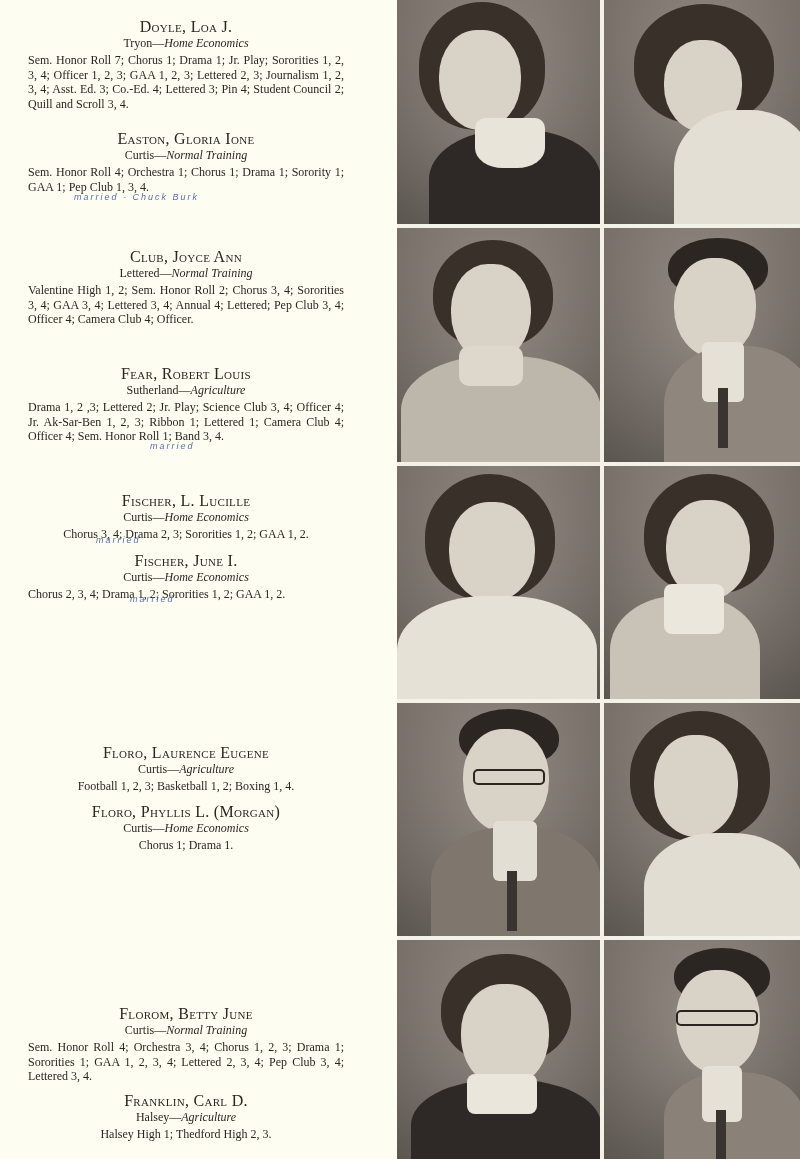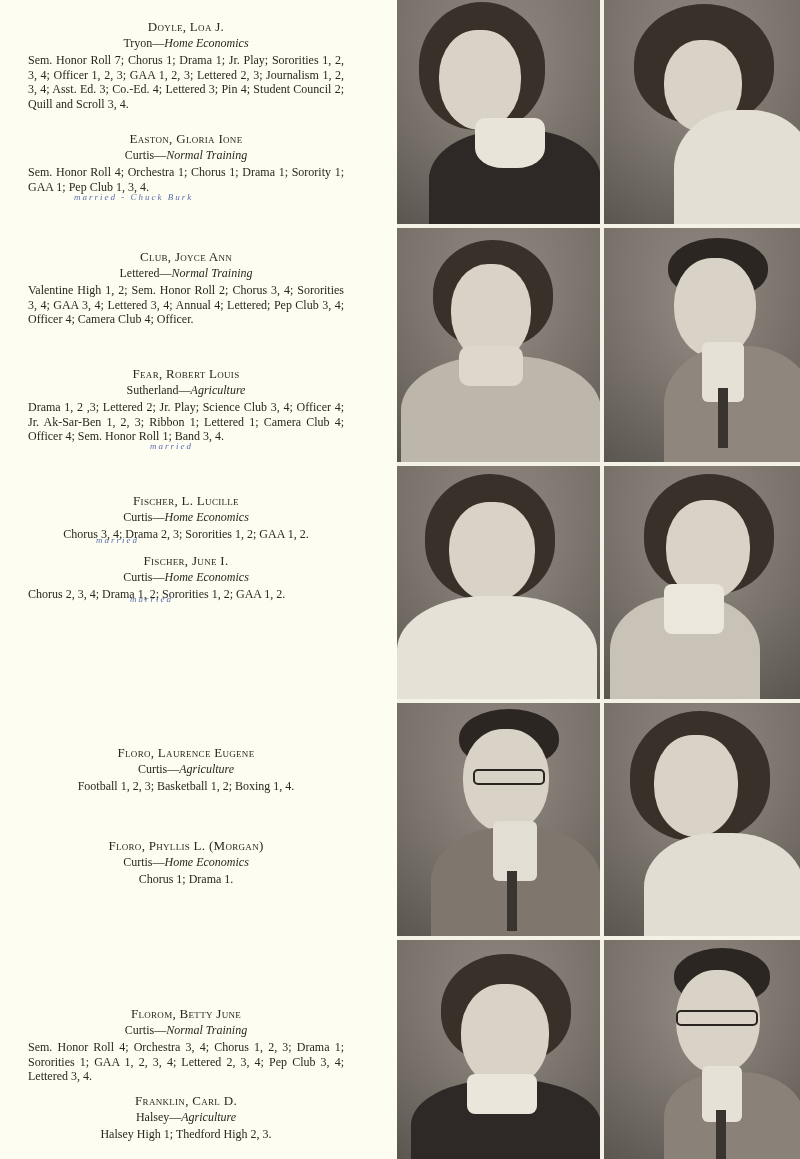--- a/index.html
+++ b/index.html
@@ -8,33 +8,33 @@
     background: #fdfdf2;
     position: relative;
     font-family: "Liberation Serif", "DejaVu Serif", serif;
     color: #2a2620;
   }
   .text-col {
     position: absolute; left: 28px; top: 0; width: 316px; height: 1159px;
   }
   .entry { position: absolute; left: 0; width: 316px; }
   .name {
-    text-align: center; font-size: 13px; font-variant: small-caps;
+    text-align: center; font-size: 16px; font-variant: small-caps;
     letter-spacing: 0.3px; line-height: 17px; margin: 0;
   }
   .hometown {
     text-align: center; font-size: 12px; line-height: 16px; margin: 0 0 2px 0;
   }
   .hometown .course { font-style: italic; }
   .activities {
     font-size: 12px; line-height: 14.6px; text-align: justify; margin: 0;
   }
   .activities.center { text-align: center; }
   .note {
-    font-family: Liberation Serif, serif; font-size: 9px; color: #5b6fb0;
+    font-family: Liberation Sans, sans-serif; font-size: 9px; color: #5b6fb0;
     letter-spacing: 2px; font-style: italic;
     position: absolute;
   }
   .photo-grid {
     position: absolute; left: 397px; top: 0; width: 403px; height: 1159px;
     background: #f4f2e6;
   }
   .photo {
     position: absolute; overflow: hidden;
     background: linear-gradient(180deg, #8a8178 0%, #7d756d 60%, #6f6861 100%);
@@ -90,21 +90,21 @@
     <p class="activities">Chorus 2, 3, 4; Drama 1, 2; Sororities 1, 2; GAA 1, 2.</p>
     <span class="note" style="left:102px; top:42px;">married</span>
   </div>
 
   <div class="entry" style="top:744px;">
     <p class="name">Floro, Laurence Eugene</p>
     <p class="hometown"><span>Curtis</span><span>—</span><span class="course">Agriculture</span></p>
     <p class="activities center">Football 1, 2, 3; Basketball 1, 2; Boxing 1, 4.</p>
   </div>
 
-  <div class="entry" style="top:803px;margin-top:34px;">
+  <div class="entry" style="top:803px;">
     <p class="name">Floro, Phyllis L. (Morgan)</p>
     <p class="hometown"><span>Curtis</span><span>—</span><span class="course">Home Economics</span></p>
     <p class="activities center">Chorus 1; Drama 1.</p>
   </div>
 
   <div class="entry" style="top:1005px;">
     <p class="name">Florom, Betty June</p>
     <p class="hometown"><span>Curtis</span><span>—</span><span class="course">Normal Training</span></p>
     <p class="activities">Sem. Honor Roll 4; Orchestra 3, 4; Chorus 1, 2, 3; Drama 1; Sororities 1; GAA 1, 2, 3, 4; Lettered 2, 3, 4; Pep Club 3, 4; Lettered 3, 4.</p>
   </div>

